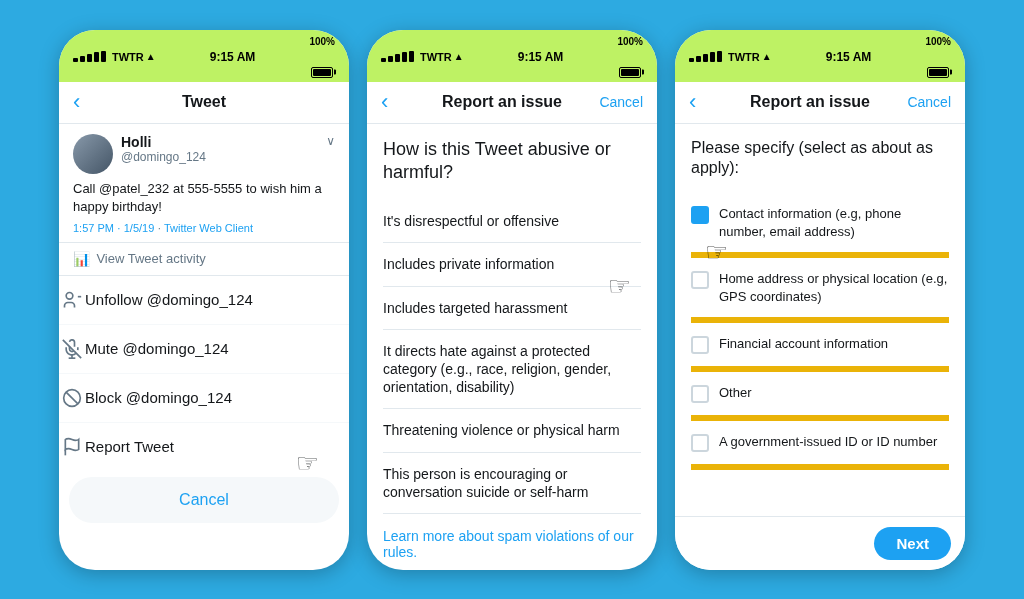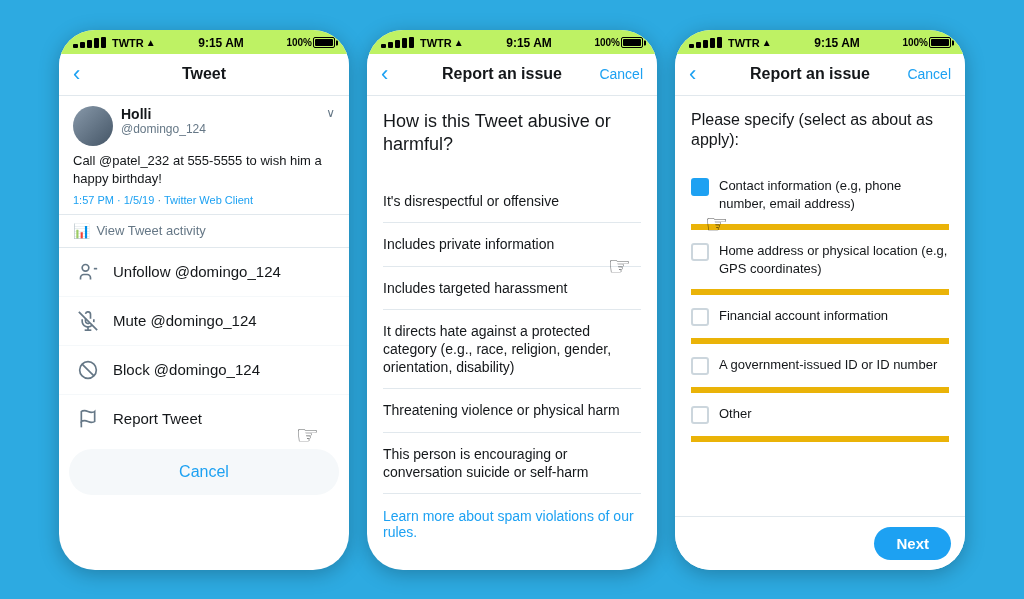--- a/index.html
+++ b/index.html
@@ -36,21 +36,21 @@
       align-items: center;
       padding: 6px 14px 4px;
       font-size: 11px;
       font-weight: 600;
       color: #000;
       background: #bef264;
     }
     .status-left { display: flex; align-items: center; gap: 2px; }
     .status-dots { display: flex; gap: 2px; align-items: flex-end; }
     .dot { width: 5px; background: #000; border-radius: 1px; }
-    .status-right { display: flex; align-items: center; gap: 1px; font-size: 10px; }
+    .status-right { display: flex; align-items: center; gap: 20px; font-size: 10px; flex-direction: column; }
     .battery {
       width: 22px; height: 11px;
       border: 1.5px solid #000;
       border-radius: 2px;
       display: flex; align-items: center;
       padding: 1px;
       position: relative;
     }
     .battery::after {
       content: '';
@@ -125,22 +125,22 @@
       border-bottom: 1px solid #e1e8ed;
       font-size: 13px;
       color: #657786;
     }
     .activity-icon { font-size: 14px; }
 
     
     .menu-item {
       display: flex;
       align-items: center;
-      gap: 14px;
-      padding: 13px 18px;
+      gap: 2px;
+      padding: 13px 2px;
       font-size: 15px;
       color: #14171a;
       border-bottom: 1px solid #f5f8fa;
       cursor: pointer;
     }
     .menu-item:last-child { border-bottom: none; }
     .menu-icon {
       width: 22px; height: 22px;
       display: flex; align-items: center; justify-content: center;
       color: #657786;
@@ -171,21 +171,21 @@
     
     .report-content {
       flex: 1;
       overflow-y: auto;
       padding: 14px 16px;
     }
     .report-question {
       font-size: 18px;
       font-weight: 400;
       color: #14171a;
-      margin-bottom: 24px;
+      margin-bottom: 16px;
       line-height: 1.3;
     }
     .report-option {
       padding: 12px 0;
       border-bottom: 1px solid #e1e8ed;
       font-size: 14px;
       color: #14171a;
       cursor: pointer;
       line-height: 1.3;
     }
@@ -454,25 +454,25 @@
       <div class="specify-option">
         <div class="checkbox"></div>
         <span class="specify-text">Home address or physical location (e.g, GPS coordinates)</span>
       </div>
       <div class="specify-option">
         <div class="checkbox"></div>
         <span class="specify-text">Financial account information</span>
       </div>
       <div class="specify-option">
         <div class="checkbox"></div>
-        <span class="specify-text">A government-issued ID or ID number</span>
+        <span class="specify-text">Other</span>
       </div>
       <div class="specify-option">
         <div class="checkbox"></div>
-        <span class="specify-text">Other</span>
+        <span class="specify-text">A government-issued ID or ID number</span>
       </div>
     </div>
 
     <div class="next-btn-container">
       <button class="next-btn">Next</button>
     </div>
   </div>
 
 </div>
 

